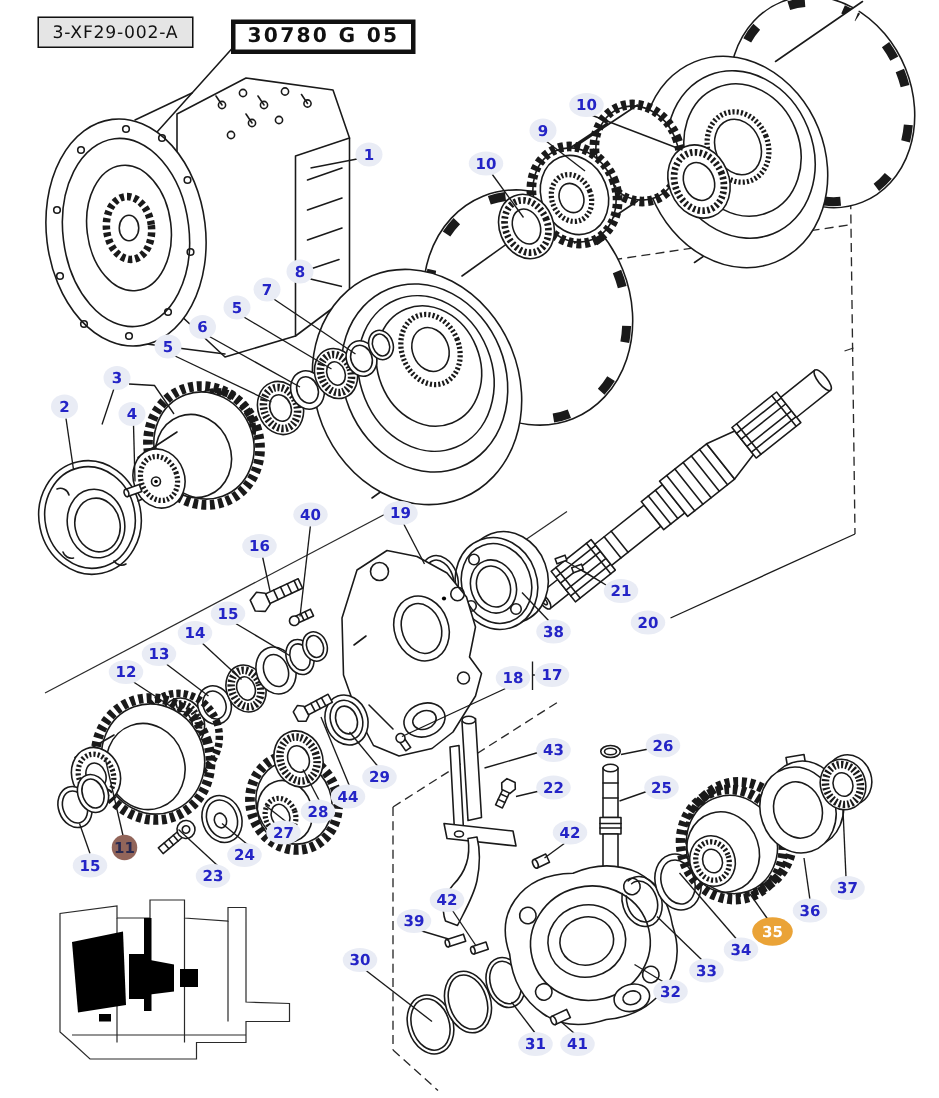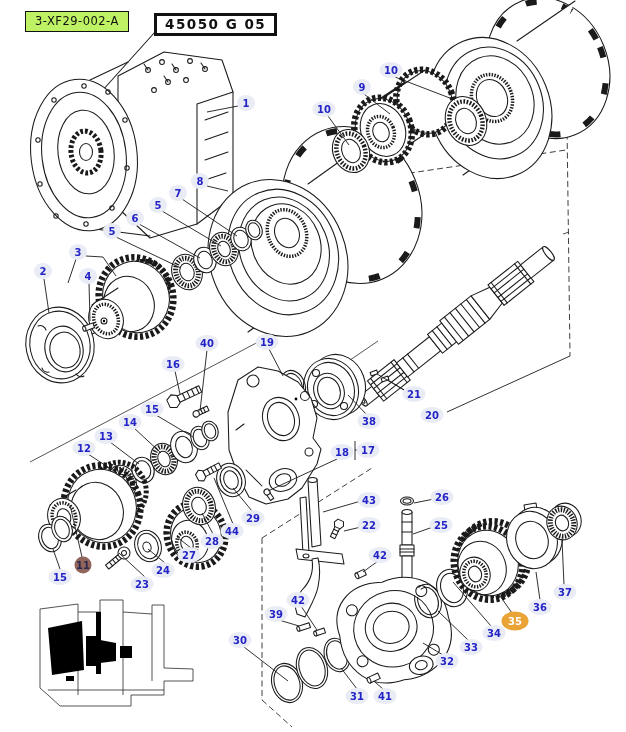--- a/index.html
+++ b/index.html
@@ -1,18 +1,18 @@
 <!DOCTYPE html>
 <html><head>
 <meta charset="utf-8">
 <style>
   html,body{margin:0;padding:0;background:#fff;}
   .stage{position:relative;width:626px;height:732px;background:#ffffff;overflow:hidden;
          font-family:"DejaVu Sans","Liberation Sans",sans-serif;}
-  .idbox{position:absolute;left:25px;top:11px;border:1.5px solid #111;background:#bef264;
+  .idbox{position:absolute;left:25px;top:11px;border:1.5px solid #111;background:#e5e5e5;
          padding:2px 9px 3px;font-size:11.5px;color:#111;letter-spacing:.5px;}
   .catbox{position:absolute;left:154px;top:13px;border:3px solid #111;background:#fff;
          padding:0 8px 1px;font-size:13.5px;font-weight:bold;color:#111;letter-spacing:1.5px;}
   svg{position:absolute;left:0;top:0;}
   .ln{fill:none;stroke:#1a1a1a;stroke-width:1.05;stroke-linecap:round;stroke-linejoin:round}
   .fw{fill:#ffffff;stroke:#1a1a1a;stroke-width:1.05;stroke-linejoin:round}
   .teeth{fill:none;stroke:#1a1a1a;stroke-width:6.5;stroke-dasharray:3.2 2.4}
   .teeth2{fill:none;stroke:#1a1a1a;stroke-width:5;stroke-dasharray:2.8 2}
   .ndl{fill:none;stroke:#1a1a1a;stroke-width:5;stroke-dasharray:1.4 1.4}
   .knurl{fill:none;stroke:#1a1a1a;stroke-width:4.5;stroke-dasharray:1.6 1.6}
@@ -675,16 +675,16 @@
           <ellipse rx="11.5" ry="8" fill="#e9ecf5"></ellipse>
           <text y="3.6" text-anchor="middle" font-size="10" font-weight="bold" fill="#2424c6" font-family="&quot;DejaVu Sans&quot;, sans-serif">44</text>
         </g>
       </g>
   </svg>
 
   <div class="idbox">
     <span>3-XF29-002-A</span>
   </div>
   <div class="catbox">
-    <span>45050 G 05</span>
+    <span>30780 G 05</span>
   </div>
 
 </div>
 
 </body></html>

